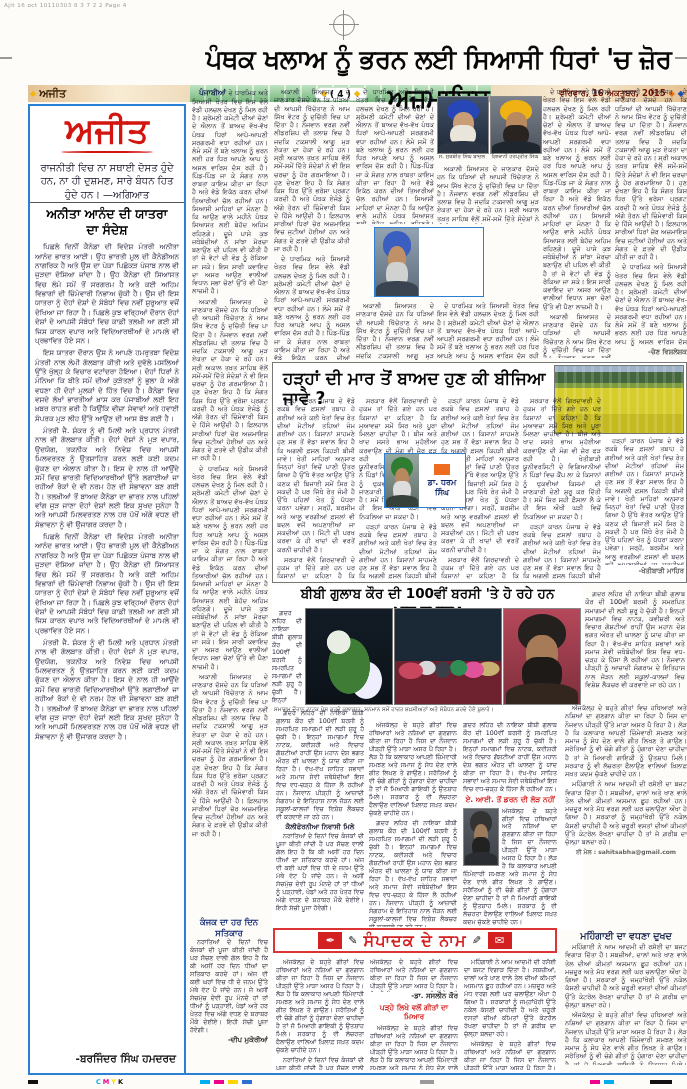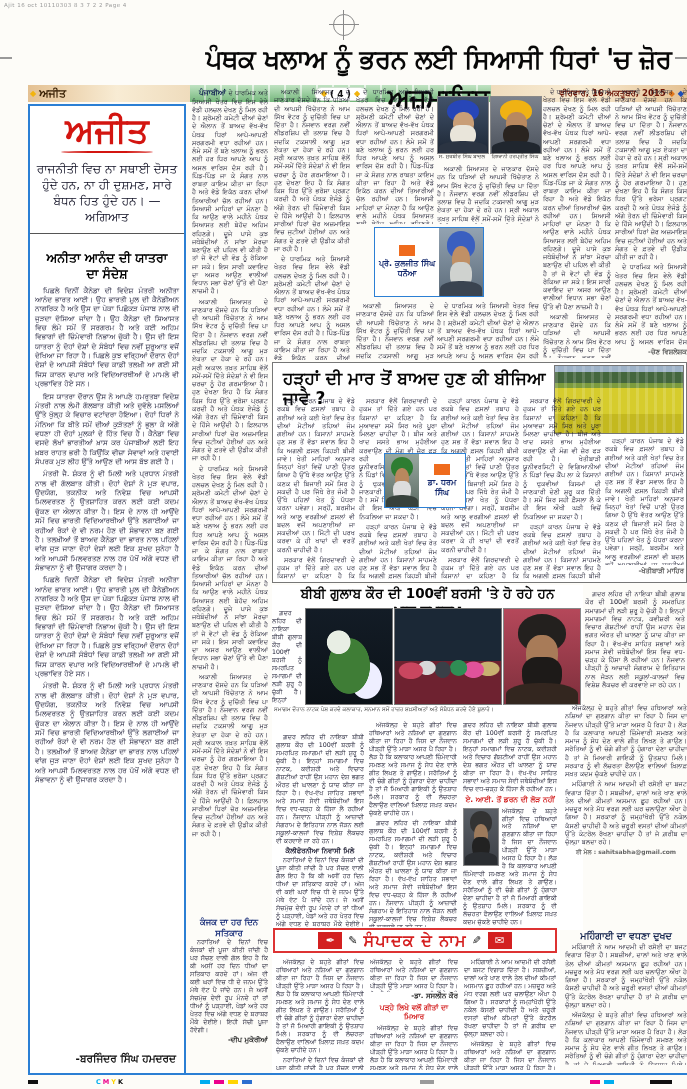--- a/index.html
+++ b/index.html
@@ -44,22 +44,22 @@
   .redsub{font-weight:bold;text-align:center;font-size:7.5px;color:#d31d1d;margin:2px 0;}
   .clip72{height:72px;overflow:hidden;display:block;}
   .clip34{height:34px;overflow:hidden;display:block;}
   
   .edbox{position:absolute;left:28px;top:104px;width:158px;height:971px;background:#fff;
      border:2px solid #2b7fd4;box-sizing:border-box;text-align:center;}
   .masthead{font-size:34px;font-weight:800;color:#d31510;line-height:1.2;margin-top:4px;}
   .flourish{width:92px;height:0;border-bottom:2.5px solid #d31510;border-radius:60%;margin:0 auto 4px;}
   .oval{display:inline-block;border:1.3px solid #111;border-radius:50%;padding:2px 10px 3px;
      font-size:9.5px;font-weight:bold;color:#111;}
-  .motto{font-size:12px;line-height:1.35;color:#101024;padding:4px 6px 7px;text-align:center;
-     border-bottom:1px solid #555;margin-bottom:16px;}
+  .motto{font-size:10px;line-height:1.35;color:#101024;padding:4px 6px 1px;text-align:center;
+     border-bottom:1px solid #555;margin-bottom:3px;}
   .ed-head{font-size:12.5px;font-weight:800;color:#000;margin:3px 10px 4px;}
   .ed-body{height:776px;overflow:hidden;padding:0 5px;font-size:7.2px;line-height:1.3;
      text-align:justify;color:#141430;}
   .ed-body p{margin:0 0 3px;text-indent:8px;}
   .ed-sig{position:absolute;right:8px;bottom:8px;font-size:10.5px;font-weight:bold;color:#111;}
   
   .ph{position:absolute;overflow:hidden;border:.5px solid #888;}
   .ph .turban{position:absolute;left:18%;right:18%;top:5%;height:40%;border-radius:50% 50% 46% 46%;}
   .ph .face{position:absolute;left:29%;right:29%;top:27%;height:40%;border-radius:46%;}
   .ph .beard{position:absolute;left:24%;right:24%;top:50%;height:40%;border-radius:38% 38% 50% 50%;}
@@ -189,24 +189,20 @@
       <span class="beard" style="background:#2a2420;"></span>
       <span class="torso" style="background:#20262e;"></span>
   </div>
   <div class="ph-cap" style="left:488px;top:153px;width:54px;">ਗਿਆਨੀ ਹਰਪ੍ਰੀਤ ਸਿੰਘ</div>
 
   <div class="col" style="left:437px;top:165px;width:102px;height:59px;">
     <p>ਅਕਾਲੀ ਸਿਆਸਤ ਦੇ ਜਾਣਕਾਰ ਦੱਸਦੇ ਹਨ ਕਿ ਧੜਿਆਂ ਦੀ ਆਪਸੀ ਖਿੱਚੋਤਾਣ ਨੇ ਆਮ ਸਿੱਖ ਵੋਟਰ ਨੂੰ ਦੁਚਿੱਤੀ ਵਿਚ ਪਾ ਦਿੱਤਾ ਹੈ। ਨੌਜਵਾਨ ਵਰਗ ਨਵੀਂ ਲੀਡਰਸ਼ਿਪ ਦੀ ਤਲਾਸ਼ ਵਿਚ ਹੈ ਜਦਕਿ ਟਕਸਾਲੀ ਆਗੂ ਮੁੜ ਏਕਤਾ ਦਾ ਹੋਕਾ ਦੇ ਰਹੇ ਹਨ। ਸ੍ਰੀ ਅਕਾਲ ਤਖ਼ਤ ਸਾਹਿਬ ਵੱਲੋਂ ਸਮੇਂ-ਸਮੇਂ ਦਿੱਤੇ ਸੰਦੇਸ਼ਾਂ ਨੇ ਵੀ ਇਸ ਚਰਚਾ ਨੂੰ ਹੋਰ ਗਰਮਾਇਆ ਹੈ। ਹੁਣ ਦੇਖਣਾ ਇਹ ਹੈ ਕਿ ਸੰਗਤ ਕਿਸ ਧਿਰ ਉੱਤੇ ਭਰੋਸਾ ਪ੍ਰਗਟ ਕਰਦੀ ਹੈ ਅਤੇ ਪੰਥਕ ਏਜੰਡੇ ਨੂੰ ਅੱਗੇ ਤੋਰਨ ਦੀ ਜ਼ਿੰਮੇਵਾਰੀ ਕਿਸ ਦੇ ਹਿੱਸੇ ਆਉਂਦੀ ਹੈ। ਫ਼ਿਲਹਾਲ ਸਾਰੀਆਂ ਧਿਰਾਂ ਜ਼ੋਰ ਅਜ਼ਮਾਇਸ਼ ਵਿਚ ਜੁਟੀਆਂ ਹੋਈਆਂ ਹਨ ਅਤੇ ਸੰਗਤ ਦੇ ਫ਼ਤਵੇ ਦੀ ਉਡੀਕ ਕੀਤੀ ਜਾ ਰਹੀ ਹੈ।</p>
   </div>
 
   <div class="authbox" style="left:374px;top:227px;width:110px;height:70px;">
-    <div class="left">
-      <span class="osq"></span>
-      <span class="nm">ਪ੍ਰੋ. ਕੁਲਜੀਤ ਸਿੰਘ ਧਨੌਆ</span>
-    </div>
     <div class="ph" style="position:relative;flex:0 0 44px;height:100%;border:none;background:linear-gradient(#93a3b2,#5d6c7a);">
       <span class="turban" style="background:#3a5fc0;"></span>
         <span class="face" style="background:#c09066;"></span>
         <span class="beard" style="background:#cfd2cf;"></span>
         <span class="torso" style="background:#3a4450;"></span>
     </div>
   </div>
 
   <div class="col" style="left:437px;top:302px;width:102px;height:58px;">
     <p>ਦੇ ਧਾਰਮਿਕ ਅਤੇ ਸਿਆਸੀ ਖੇਤਰ ਵਿਚ ਇਸ ਵੇਲੇ ਵੱਡੀ ਹਲਚਲ ਦੇਖਣ ਨੂੰ ਮਿਲ ਰਹੀ ਹੈ। ਸ਼੍ਰੋਮਣੀ ਕਮੇਟੀ ਦੀਆਂ ਚੋਣਾਂ ਦੇ ਐਲਾਨ ਤੋਂ ਬਾਅਦ ਵੱਖ-ਵੱਖ ਪੰਥਕ ਧਿਰਾਂ ਆਪੋ-ਆਪਣੀ ਸਰਗਰਮੀ ਵਧਾ ਰਹੀਆਂ ਹਨ। ਲੰਮੇ ਸਮੇਂ ਤੋਂ ਬਣੇ ਖਲਾਅ ਨੂੰ ਭਰਨ ਲਈ ਹਰ ਧਿਰ ਆਪਣੇ ਆਪ ਨੂੰ ਅਸਲ ਵਾਰਿਸ ਦੱਸ ਰਹੀ ਹੈ। ਪਿੰਡ-ਪਿੰਡ ਜਾ ਕੇ ਸੰਗਤ ਨਾਲ ਰਾਬਤਾ ਕਾਇਮ ਕੀਤਾ ਜਾ ਰਿਹਾ ਹੈ ਅਤੇ ਵੱਡੇ ਇਕੱਠ ਕਰਨ ਦੀਆਂ ਤਿਆਰੀਆਂ ਚੱਲ ਰਹੀਆਂ ਹਨ। ਸਿਆਸੀ ਮਾਹਿਰਾਂ ਦਾ ਮੰਨਣਾ ਹੈ ਕਿ ਆਉਣ ਵਾਲੇ ਮਹੀਨੇ ਪੰਥਕ ਸਿਆਸਤ ਲਈ ਬੇਹੱਦ ਅਹਿਮ ਰਹਿਣਗੇ। ਦੂਜੇ ਪਾਸੇ ਕੁਝ ਜਥੇਬੰਦੀਆਂ ਨੇ ਸਾਂਝਾ ਮੋਰਚਾ ਬਣਾਉਣ ਦੀ ਪਹਿਲ ਵੀ ਕੀਤੀ ਹੈ ਤਾਂ ਜੋ ਵੋਟਾਂ ਦੀ ਵੰਡ ਨੂੰ ਰੋਕਿਆ ਜਾ ਸਕੇ। ਇਸ ਸਾਰੀ ਕਵਾਇਦ ਦਾ ਅਸਰ ਆਉਣ ਵਾਲੀਆਂ ਵਿਧਾਨ ਸਭਾ ਚੋਣਾਂ ਉੱਤੇ ਵੀ ਪੈਣਾ ਲਾਜ਼ਮੀ ਹੈ।</p>
@@ -276,21 +272,21 @@
       radial-gradient(ellipse at 74% 64%,#e0529a 0 9%,transparent 10%),
       radial-gradient(ellipse at 88% 63%,#c8b070 0 8%,transparent 9%),
       linear-gradient(180deg,#1b2836 0 55%,#6e2230 55% 100%);"></div>
     <div class="ph" style="left:231px;top:23px;width:76px;height:95px;background:linear-gradient(#b5485a,#7e2f3c);">
       <span class="turban" style="background:#23201e;"></span>
         <span class="face" style="background:#a87b58;"></span>
         <span class="beard" style="background:#1d1a18;"></span>
         <span class="torso" style="background:#33261f;"></span>
     </div>
     <div class="caption" style="left:2px;top:121px;width:306px;">ਸਮਾਗਮ ਦੌਰਾਨ ਨਾਟਕ ਪੇਸ਼ ਕਰਦੇ ਕਲਾਕਾਰ, ਸਨਮਾਨ ਸਮੇਂ ਹਾਜ਼ਰ ਸ਼ਖ਼ਸੀਅਤਾਂ ਅਤੇ ਸੰਬੋਧਨ ਕਰਦੇ ਹੋਏ ਬੁਲਾਰੇ।</div>
-    <div class="col" style="left:4px;top:148px;width:88px;height:206px;font-size:6.3px;">
+    <div class="col" style="left:4px;top:124px;width:88px;height:206px;font-size:6.3px;">
       <p>ਗ਼ਦਰ ਲਹਿਰ ਦੀ ਨਾਇਕਾ ਬੀਬੀ ਗੁਲਾਬ ਕੌਰ ਦੀ 100ਵੀਂ ਬਰਸੀ ਨੂੰ ਸਮਰਪਿਤ ਸਮਾਗਮਾਂ ਦੀ ਲੜੀ ਸ਼ੁਰੂ ਹੋ ਚੁੱਕੀ ਹੈ। ਇਨ੍ਹਾਂ ਸਮਾਗਮਾਂ ਵਿਚ ਨਾਟਕ, ਕਵੀਸ਼ਰੀ ਅਤੇ ਵਿਚਾਰ ਗੋਸ਼ਟੀਆਂ ਰਾਹੀਂ ਉਸ ਮਹਾਨ ਦੇਸ਼ ਭਗਤ ਔਰਤ ਦੀ ਘਾਲਣਾ ਨੂੰ ਯਾਦ ਕੀਤਾ ਜਾ ਰਿਹਾ ਹੈ। ਵੱਖ-ਵੱਖ ਸਾਹਿਤ ਸਭਾਵਾਂ ਅਤੇ ਸਮਾਜ ਸੇਵੀ ਜਥੇਬੰਦੀਆਂ ਇਸ ਵਿਚ ਵਧ-ਚੜ੍ਹ ਕੇ ਹਿੱਸਾ ਲੈ ਰਹੀਆਂ ਹਨ। ਨੌਜਵਾਨ ਪੀੜ੍ਹੀ ਨੂੰ ਆਜ਼ਾਦੀ ਸੰਗਰਾਮ ਦੇ ਇਤਿਹਾਸ ਨਾਲ ਜੋੜਨ ਲਈ ਸਕੂਲਾਂ-ਕਾਲਜਾਂ ਵਿਚ ਵਿਸ਼ੇਸ਼ ਲੈਕਚਰ ਵੀ ਕਰਵਾਏ ਜਾ ਰਹੇ ਹਨ।</p>
       <div class="subbold">ਕੈਲੀਫੋਰਨੀਆ ਨਿਵਾਸੀ ਮਿਲੇ</div>
       <p>ਨਰਾਤਿਆਂ ਦੇ ਦਿਨਾਂ ਵਿਚ ਕੰਜਕਾਂ ਦੀ ਪੂਜਾ ਕੀਤੀ ਜਾਂਦੀ ਹੈ ਪਰ ਸੋਚਣ ਵਾਲੀ ਗੱਲ ਇਹ ਹੈ ਕਿ ਕੀ ਅਸੀਂ ਹਰ ਦਿਨ ਧੀਆਂ ਦਾ ਸਤਿਕਾਰ ਕਰਦੇ ਹਾਂ। ਅੱਜ ਵੀ ਕਈ ਘਰਾਂ ਵਿਚ ਧੀ ਦੇ ਜਨਮ ਉੱਤੇ ਮੱਥੇ ਵੱਟ ਪੈ ਜਾਂਦੇ ਹਨ। ਜੇ ਅਸੀਂ ਸੱਚਮੁੱਚ ਦੇਵੀ ਰੂਪ ਮੰਨਦੇ ਹਾਂ ਤਾਂ ਧੀਆਂ ਨੂੰ ਪੜ੍ਹਾਈ, ਖੇਡਾਂ ਅਤੇ ਹਰ ਖੇਤਰ ਵਿਚ ਅੱਗੇ ਵਧਣ ਦੇ ਬਰਾਬਰ ਮੌਕੇ ਦੇਈਏ। ਇਹੀ ਸੱਚੀ ਪੂਜਾ ਹੋਵੇਗੀ।</p>
     </div>
     <div class="col" style="left:97px;top:136px;width:88px;height:206px;font-size:6.3px;">
       <p>ਅੱਜਕੱਲ੍ਹ ਦੇ ਬਹੁਤੇ ਗੀਤਾਂ ਵਿਚ ਹਥਿਆਰਾਂ ਅਤੇ ਨਸ਼ਿਆਂ ਦਾ ਗੁਣਗਾਨ ਕੀਤਾ ਜਾ ਰਿਹਾ ਹੈ ਜਿਸ ਦਾ ਨੌਜਵਾਨ ਪੀੜ੍ਹੀ ਉੱਤੇ ਮਾੜਾ ਅਸਰ ਪੈ ਰਿਹਾ ਹੈ। ਲੋੜ ਹੈ ਕਿ ਕਲਾਕਾਰ ਆਪਣੀ ਜ਼ਿੰਮੇਵਾਰੀ ਸਮਝਣ ਅਤੇ ਸਮਾਜ ਨੂੰ ਸੇਧ ਦੇਣ ਵਾਲੇ ਗੀਤ ਲਿਖਣ ਤੇ ਗਾਉਣ। ਸਰੋਤਿਆਂ ਨੂੰ ਵੀ ਚੰਗੇ ਗੀਤਾਂ ਨੂੰ ਹੁੰਗਾਰਾ ਦੇਣਾ ਚਾਹੀਦਾ ਹੈ ਤਾਂ ਜੋ ਮਿਆਰੀ ਗਾਇਕੀ ਨੂੰ ਉਤਸ਼ਾਹ ਮਿਲੇ। ਸਰਕਾਰ ਨੂੰ ਵੀ ਲੱਚਰਤਾ ਫੈਲਾਉਣ ਵਾਲਿਆਂ ਖ਼ਿਲਾਫ਼ ਸਖ਼ਤ ਕਦਮ ਚੁੱਕਣੇ ਚਾਹੀਦੇ ਹਨ।</p>
       <p>ਗ਼ਦਰ ਲਹਿਰ ਦੀ ਨਾਇਕਾ ਬੀਬੀ ਗੁਲਾਬ ਕੌਰ ਦੀ 100ਵੀਂ ਬਰਸੀ ਨੂੰ ਸਮਰਪਿਤ ਸਮਾਗਮਾਂ ਦੀ ਲੜੀ ਸ਼ੁਰੂ ਹੋ ਚੁੱਕੀ ਹੈ। ਇਨ੍ਹਾਂ ਸਮਾਗਮਾਂ ਵਿਚ ਨਾਟਕ, ਕਵੀਸ਼ਰੀ ਅਤੇ ਵਿਚਾਰ ਗੋਸ਼ਟੀਆਂ ਰਾਹੀਂ ਉਸ ਮਹਾਨ ਦੇਸ਼ ਭਗਤ ਔਰਤ ਦੀ ਘਾਲਣਾ ਨੂੰ ਯਾਦ ਕੀਤਾ ਜਾ ਰਿਹਾ ਹੈ। ਵੱਖ-ਵੱਖ ਸਾਹਿਤ ਸਭਾਵਾਂ ਅਤੇ ਸਮਾਜ ਸੇਵੀ ਜਥੇਬੰਦੀਆਂ ਇਸ ਵਿਚ ਵਧ-ਚੜ੍ਹ ਕੇ ਹਿੱਸਾ ਲੈ ਰਹੀਆਂ ਹਨ। ਨੌਜਵਾਨ ਪੀੜ੍ਹੀ ਨੂੰ ਆਜ਼ਾਦੀ ਸੰਗਰਾਮ ਦੇ ਇਤਿਹਾਸ ਨਾਲ ਜੋੜਨ ਲਈ ਸਕੂਲਾਂ-ਕਾਲਜਾਂ ਵਿਚ ਵਿਸ਼ੇਸ਼ ਲੈਕਚਰ ਵੀ ਕਰਵਾਏ ਜਾ ਰਹੇ ਹਨ।</p>
     </div>
     <div class="col" style="left:191px;top:136px;width:94px;height:206px;font-size:6.3px;">
       <span class="clip72"><span>ਗ਼ਦਰ ਲਹਿਰ ਦੀ ਨਾਇਕਾ ਬੀਬੀ ਗੁਲਾਬ ਕੌਰ ਦੀ 100ਵੀਂ ਬਰਸੀ ਨੂੰ ਸਮਰਪਿਤ ਸਮਾਗਮਾਂ ਦੀ ਲੜੀ ਸ਼ੁਰੂ ਹੋ ਚੁੱਕੀ ਹੈ। ਇਨ੍ਹਾਂ ਸਮਾਗਮਾਂ ਵਿਚ ਨਾਟਕ, ਕਵੀਸ਼ਰੀ ਅਤੇ ਵਿਚਾਰ ਗੋਸ਼ਟੀਆਂ ਰਾਹੀਂ ਉਸ ਮਹਾਨ ਦੇਸ਼ ਭਗਤ ਔਰਤ ਦੀ ਘਾਲਣਾ ਨੂੰ ਯਾਦ ਕੀਤਾ ਜਾ ਰਿਹਾ ਹੈ। ਵੱਖ-ਵੱਖ ਸਾਹਿਤ ਸਭਾਵਾਂ ਅਤੇ ਸਮਾਜ ਸੇਵੀ ਜਥੇਬੰਦੀਆਂ ਇਸ ਵਿਚ ਵਧ-ਚੜ੍ਹ ਕੇ ਹਿੱਸਾ ਲੈ ਰਹੀਆਂ ਹਨ। ਨੌਜਵਾਨ ਪੀੜ੍ਹੀ ਨੂੰ ਆਜ਼ਾਦੀ ਸੰਗਰਾਮ ਦੇ ਇਤਿਹਾਸ ਨਾਲ ਜੋੜਨ ਲਈ ਸਕੂਲਾਂ-ਕਾਲਜਾਂ ਵਿਚ ਵਿਸ਼ੇਸ਼ ਲੈਕਚਰ ਵੀ ਕਰਵਾਏ ਜਾ ਰਹੇ ਹਨ।</span></span>

